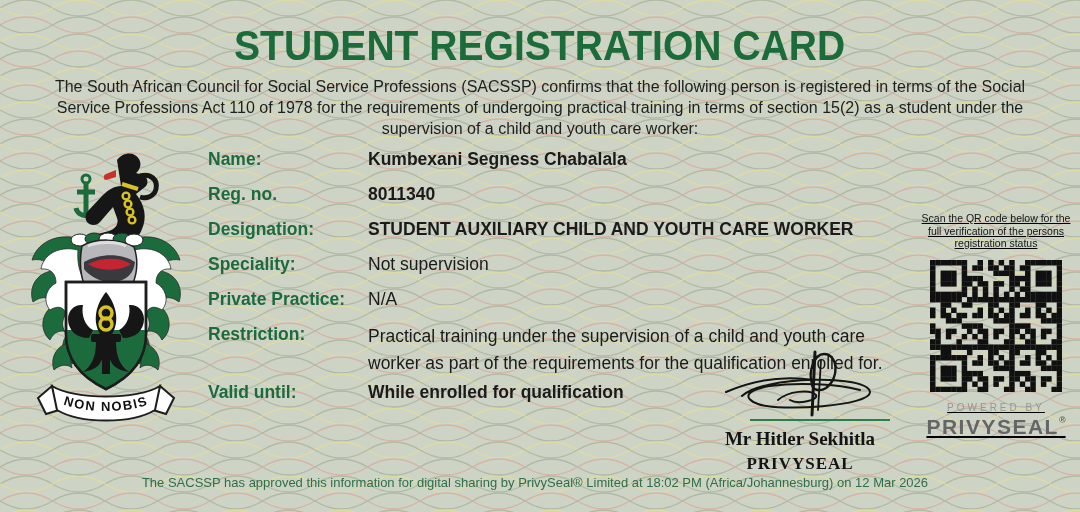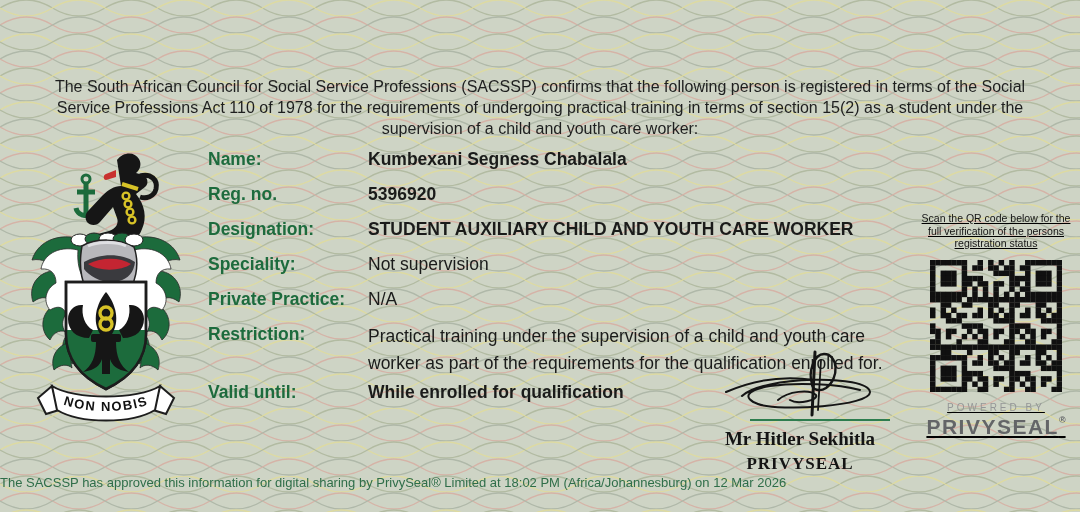--- a/index.html
+++ b/index.html
@@ -38,21 +38,21 @@
   .privyseal{margin-top:2px;font-size:21px;font-weight:bold;letter-spacing:1.5px;color:#636567;}
   .rmark{font-size:9px;vertical-align:top;letter-spacing:0;}
 
   .sig-svg-wrap{left:718px;top:350px;width:178px;height:68px;}
   .sig-line{left:750px;top:419px;width:140px;height:2px;background:#2e7d4f;}
   .registrar-name{left:700px;top:428px;width:200px;text-align:center;
     font-family:"Liberation Serif", serif;font-weight:bold;font-size:19px;color:#141414;}
   .registrar-title{left:700px;top:454px;width:200px;text-align:center;
     font-family:"Liberation Serif", serif;font-weight:bold;font-size:17px;letter-spacing:1px;color:#141414;}
 
-  .footer{left:0;top:475px;width:1070px;text-align:left;font-size:13px;color:#2f6e49;}
+  .footer{left:0;top:475px;width:1070px;text-align:center;font-size:13px;color:#2f6e49;}
 </style>
 </head>
 <body>
 
 <div class="card">
 
   <svg class="bg" width="1080" height="512" aria-hidden="true">
     <defs>
       <pattern id="wv" width="105" height="68" patternUnits="userSpaceOnUse">
         <g fill="none" stroke-width="1.4" opacity="0.7">
@@ -66,20 +66,23 @@
           <path d="M0 59 Q26.25 43 52.5 59 T105 59" stroke="#a2ac9c"></path>
           <path d="M0 59 Q26.25 75 52.5 59 T105 59" stroke="#d8a59a"></path>
           <path d="M0 76 Q26.25 60 52.5 76 T105 76" stroke="#a6b092"></path>
         </g>
       </pattern>
     </defs>
     <rect width="1080" height="512" fill="#ced4c5"></rect>
     <rect width="1080" height="512" fill="url(#wv)"></rect>
   </svg>
 
+  <div class="layer title-wrap">
+    <h1 class="title" style="margin:0">STUDENT REGISTRATION CARD</h1>
+  </div>
 
   <p class="layer intro" style="margin:0">The South African Council for Social Service Professions (SACSSP) confirms that the following person is registered in terms of the Social Service Professions Act 110 of 1978 for the requirements of undergoing practical training in terms of section 15(2) as a student under the supervision of a child and youth care worker:</p>
 
   <svg class="layer coa" viewBox="0 0 168 282" aria-hidden="true">
 
     <g id="mant" stroke="#2a2a2a" stroke-width="0.8">
       <path d="M100,96 C128,84 152,94 158,114 C147,112 140,117 138,125 C153,127 162,141 157,156 C148,149 140,151 136,159 C149,167 151,184 140,194 C136,185 128,183 122,187 C131,198 128,212 117,218 C113,207 106,203 98,207 C107,190 105,168 96,158 C106,146 106,118 100,96 Z" fill="#1c6b3c"></path>
       <path d="M112,104 C133,99 147,110 149,123 C139,122 134,128 134,137 C145,143 147,156 140,164 C132,159 126,161 124,168 C131,178 126,190 115,194 C113,185 107,181 101,183 C108,168 108,149 102,139 C111,129 113,116 112,104 Z" fill="#ffffff"></path>
       <path d="M120,196 C134,200 140,212 136,224 C130,218 122,218 118,222 C120,212 120,204 116,200 Z" fill="#1c6b3c"></path>
     </g>
@@ -144,21 +147,21 @@
     </g>
   </svg>
 
   <div class="layer fields">
     <div class="frow">
       <span class="flabel">Name:</span>
       <span class="fvalue vbold">Kumbexani Segness Chabalala</span>
     </div>
     <div class="frow">
       <span class="flabel">Reg. no.</span>
-      <span class="fvalue vbold">5396920</span>
+      <span class="fvalue vbold">8011340</span>
     </div>
     <div class="frow">
       <span class="flabel">Designation:</span>
       <span class="fvalue vbold nowrap">STUDENT AUXILIARY CHILD AND YOUTH CARE WORKER</span>
     </div>
     <div class="frow">
       <span class="flabel">Speciality:</span>
       <span class="fvalue">Not supervision</span>
     </div>
     <div class="frow">

